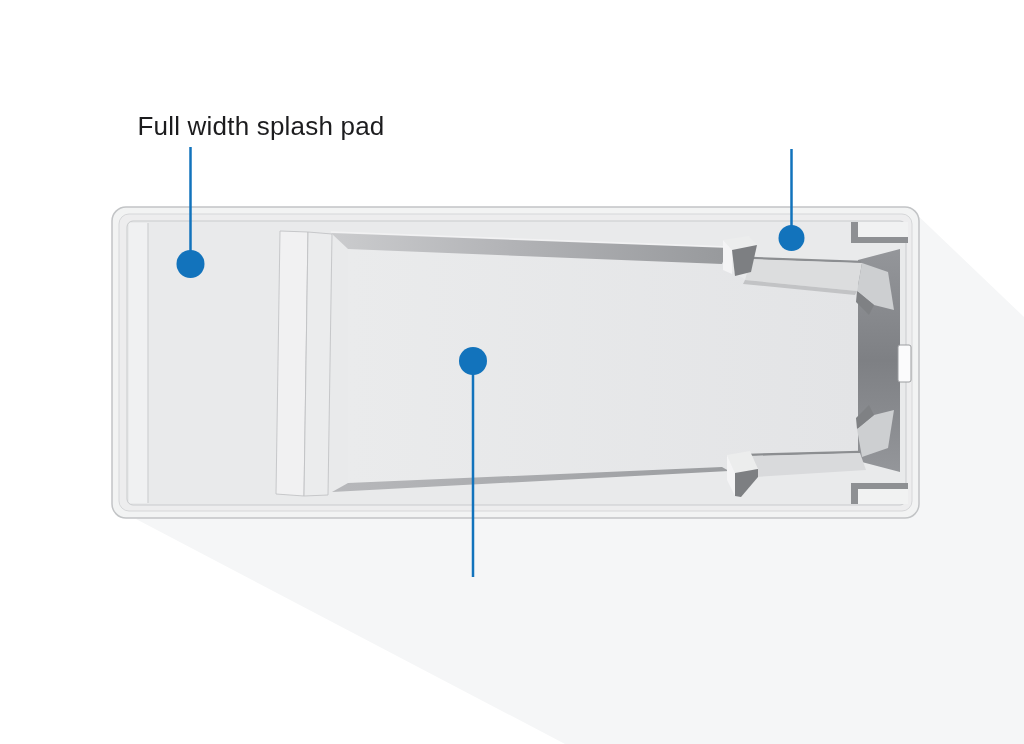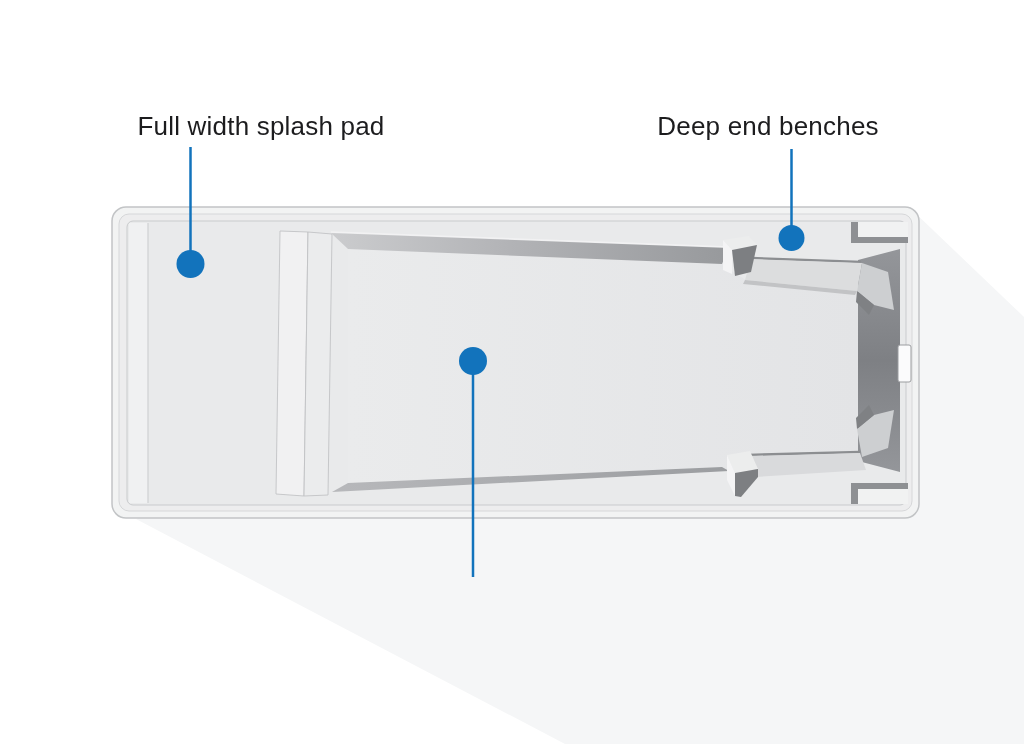--- a/index.html
+++ b/index.html
@@ -121,16 +121,15 @@
       <line x1="791.5" y1="149" x2="791.5" y2="228" stroke="#1273bc" stroke-width="2.5"></line>
       <circle cx="791.5" cy="238" r="13" fill="#1273bc"></circle>
 
       <line x1="473" y1="373" x2="473" y2="577" stroke="#1273bc" stroke-width="2.5"></line>
       <circle cx="473" cy="361" r="14" fill="#1273bc"></circle>
     </g>
   </svg>
 
   <div class="label label-splash">Full width splash pad</div>
 
-  <div class="label label-benches">Deep end benches</div>
 
 
 </div>
 
 </body></html>

